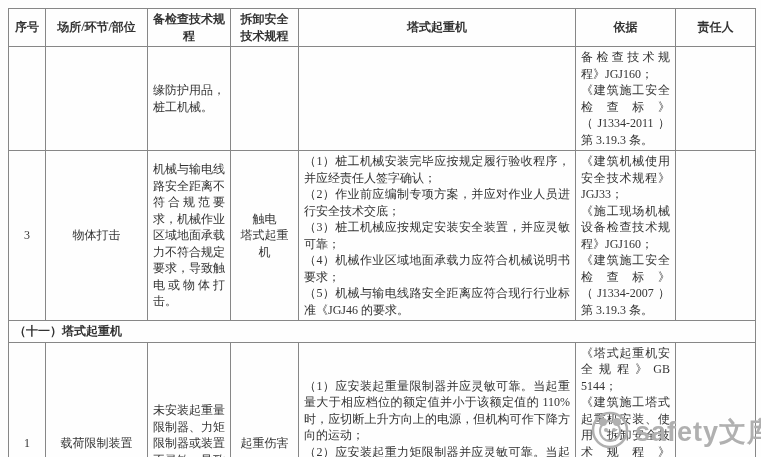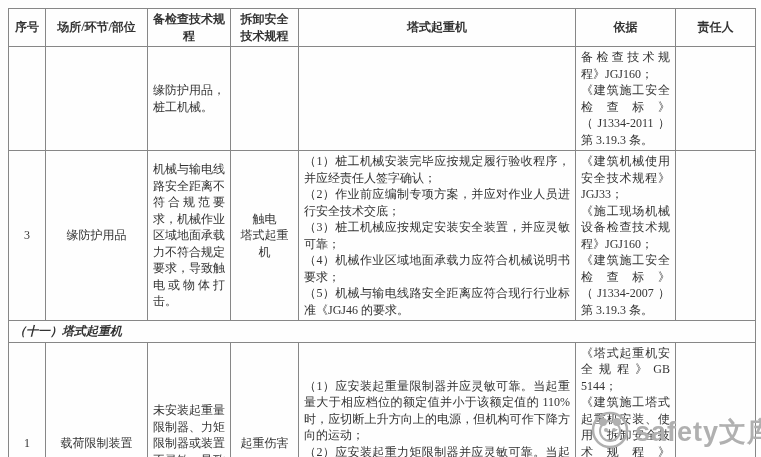--- a/index.html
+++ b/index.html
@@ -39,21 +39,20 @@
   td.just{
     text-align:justify;
     text-justify:inter-ideograph;
   }
   .preline{white-space:pre-line;}
   td.sectioncell{
     font-weight:bold;
     text-align:left;
     padding:1px 5px 1px 34px;
     line-height:13px;
-    font-style:italic;
   }
   .watermark{
     position:absolute;
     left:590px;top:410px;
     display:flex;
     align-items:center;
     gap:5px;
     z-index:5;
     pointer-events:none;
   }
@@ -99,21 +98,21 @@
       <td class="top just">缘防护用品，桩工机械。</td>
       <td class="center"></td>
       <td class="top just preline"></td>
       <td class="top just preline">备检查技术规程》JGJ160；
 《建筑施工安全检查标》（J1334-2011）第 3.19.3 条。</td>
       <td class="center"></td>
     </tr>
 
     <tr class="row10">
       <td class="center">3</td>
-      <td class="center">缘防护用品</td>
+      <td class="center">物体打击</td>
       <td class="just">机械与输电线路安全距离不符合规范要求，机械作业区域地面承载力不符合规定要求，导致触电或物体打击。</td>
       <td class="center preline">触电
 塔式起重机</td>
       <td class="top just preline">（1）桩工机械安装完毕应按规定履行验收程序，并应经责任人签字确认；
 （2）作业前应编制专项方案，并应对作业人员进行安全技术交底；
 （3）桩工机械应按规定安装安全装置，并应灵敏可靠；
 （4）机械作业区域地面承载力应符合机械说明书要求；
 （5）机械与输电线路安全距离应符合现行行业标准《JGJ46 的要求。</td>
       <td class="top just preline">《建筑机械使用安全技术规程》JGJ33；
 《施工现场机械设备检查技术规程》JGJ160；

